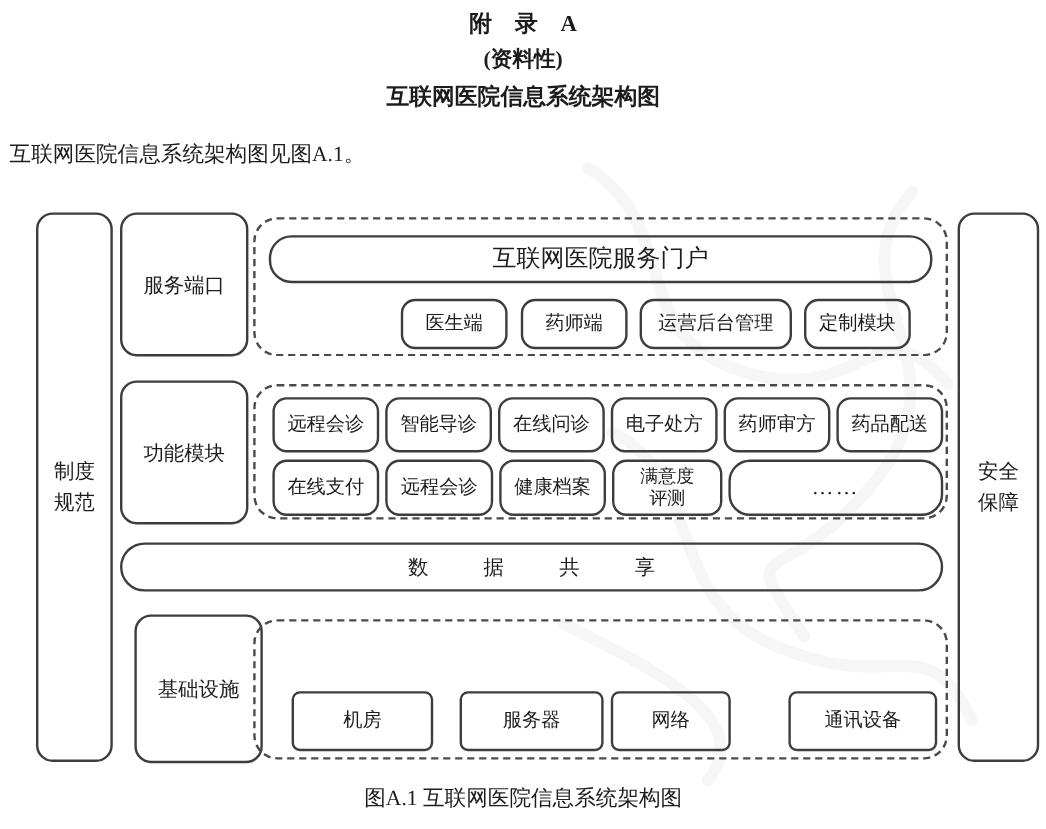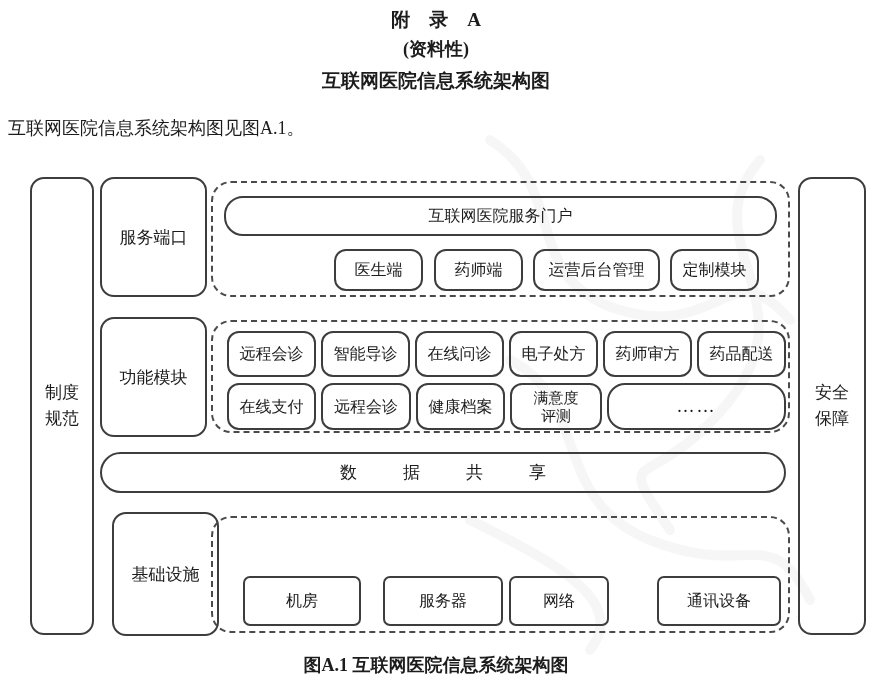--- a/index.html
+++ b/index.html
@@ -9,21 +9,21 @@
     color:#1c1c1c;
   }
   *{box-sizing:border-box;}
   .abs{position:absolute;}
   .ctr{display:flex;align-items:center;justify-content:center;text-align:center;}
   .hdr{left:0;width:872px;text-align:center;font-weight:bold;}
   .hdr1{top:7px;font-size:19px;}
   .hdr2{top:37px;font-size:18px;}
   .hdr3{top:68px;font-size:19px;}
   .intro{left:8px;top:116px;font-size:18px;}
-  .caption{left:0;width:872px;top:653px;text-align:center;font-weight:bold;font-size:18px;}
+  .caption{left:0;width:872px;top:653px;text-align:center;font-weight:normal;font-size:18px;}
 
   
   .box{border:2px solid #3d3d3d;background:transparent;}
   .r14{border-radius:14px;}
   .r12{border-radius:12px;}
   .r7{border-radius:7px;margin-top:26px;}
   .pillar{white-space:pre-line;font-size:17px;line-height:1.55;}
   .lbl{font-size:17px;}
   .itm{font-size:16px;line-height:1.2;white-space:pre-line;}
 
@@ -33,21 +33,21 @@
   .collbl-service{left:100px;top:177px;width:107px;height:120px;}
   .collbl-function{left:100px;top:317px;width:107px;height:120px;}
   .collbl-infra{left:112px;top:512px;width:107px;height:124px;}
 
   
   .dash{border:2px dashed #4a4a4a;border-radius:20px;position:absolute;}
   .dash-service{left:211px;top:181px;width:579px;height:116px;}
   .dash-function{left:211px;top:320px;width:579px;height:113px;}
   .dash-infra{left:211px;top:516px;width:579px;height:117px;}
 
-  .portal{left:11px;top:13px;width:553px;height:40px;border-radius:19px;font-size:16px;}
+  .portal{left:11px;top:13px;width:553px;height:40px;border-radius:19px;font-size:20px;}
 
   .svc{top:66px;height:42px;}
   .svc0{left:21px;width:91px;}
   .svc1{left:121px;width:89px;}
   .svc2{left:221px;width:89px;}
   .svc3{left:320px;width:127px;}
   .svc4{left:457px;width:89px;}
 
   .fn1{top:9px;height:46px;width:89px;}
   .fn1-0{left:14px;}  .fn1-1{left:108px;} .fn1-2{left:202px;}

